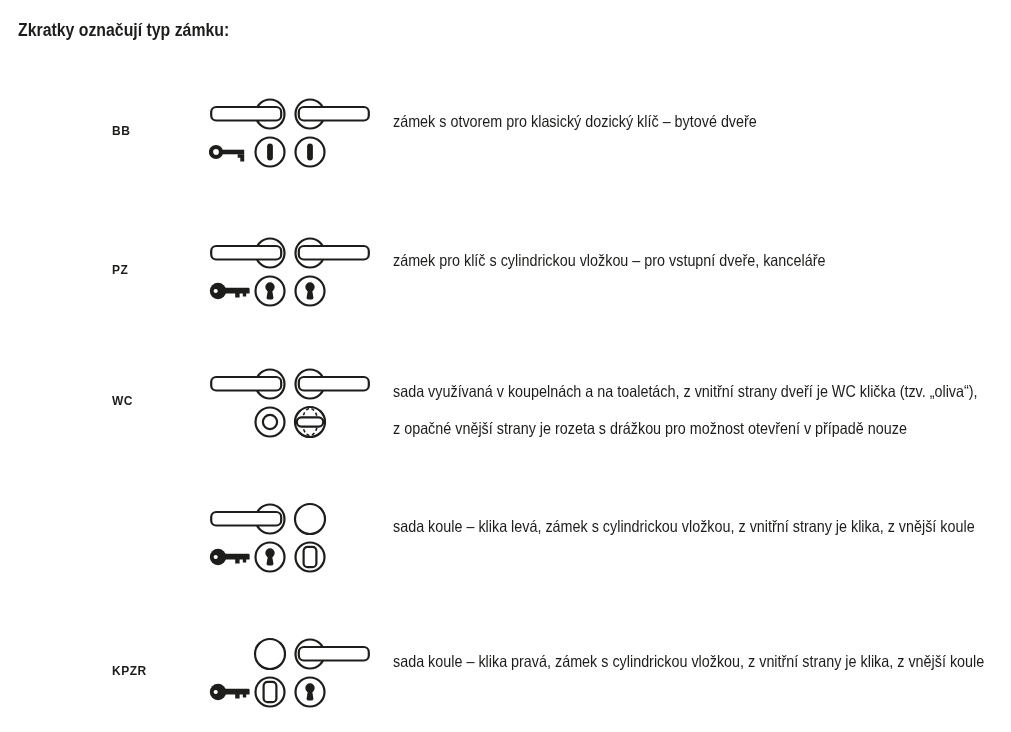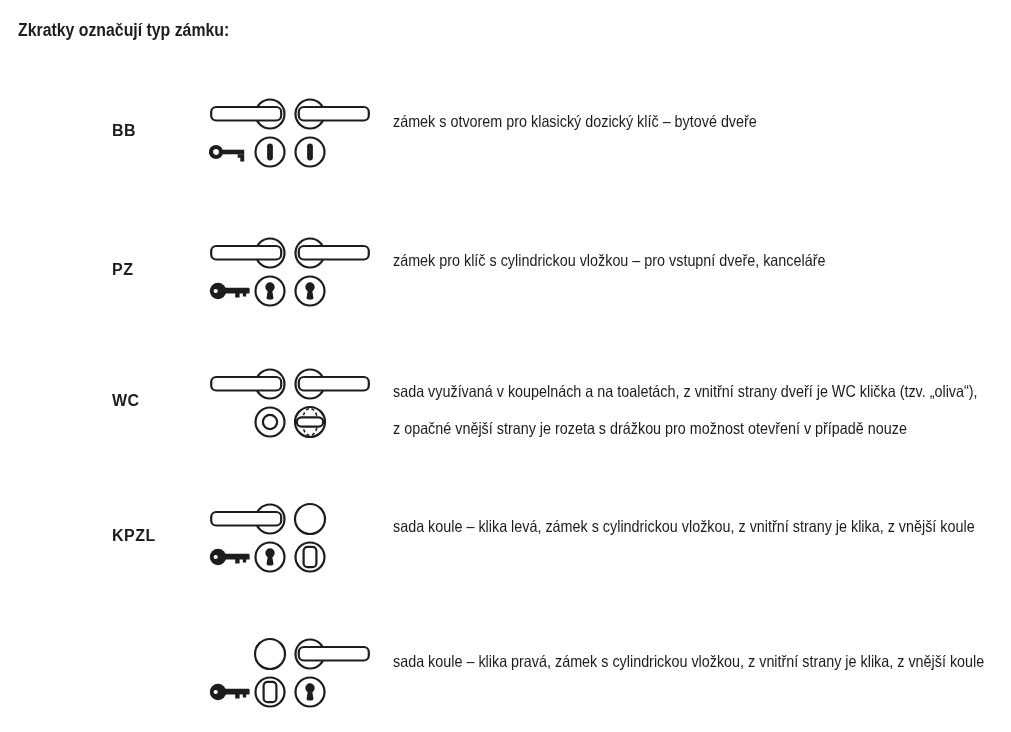--- a/index.html
+++ b/index.html
@@ -12,21 +12,21 @@
   }
   .title {
     position:absolute; left:18px; top:20px;
     font-size:18px; font-weight:bold; white-space:nowrap;
     transform:scaleX(0.88); transform-origin:0 0;
   }
   .row { position:absolute; left:0; width:1011px; height:75px; }
   .code {
     position:absolute; left:112px; top:0; height:68px;
     display:flex; align-items:center;
-    font-size:16px; font-weight:bold; letter-spacing:0.5px;
+    font-size:12px; font-weight:bold; letter-spacing:0.5px;
   }
   .icons { position:absolute; left:205px; top:0; width:175px; height:75px; }
   .icons svg { position:absolute; overflow:visible; color:#1d1d1b; }
   .hL   { left:5px;  top:-1px; width:80px; height:36px; }
   .hR   { left:85px; top:-1px; width:80px; height:36px; }
   .kn1  { left:47px; top:-1px; width:36px; height:36px; }
   .kn2  { left:87px; top:-1px; width:36px; height:36px; }
   .key  { left:4px;  top:43px; width:42px; height:24px; }
   .ros1 { left:47px; top:37px; width:36px; height:36px; }
   .ros2 { left:87px; top:37px; width:36px; height:36px; }
@@ -157,21 +157,20 @@
         <use href="#sym-ros-wc"></use>
       </svg>
   </div>
   <div class="desc">
     <div class="line">sada využívaná v koupelnách a na toaletách, z vnitřní strany dveří je WC klička (tzv. „oliva“),</div>
     <div class="line">z opačné vnější strany je rozeta s drážkou pro možnost otevření v případě nouze</div>
   </div>
 </div>
 
 <div class="row" style="top:502px">
-  <div class="code">KPZL</div>
   <div class="icons">
     <svg class="hL">
         <use href="#sym-handle-left"></use>
       </svg>
     <svg class="kn2">
         <use href="#sym-knob"></use>
       </svg>
     <svg class="key">
         <use href="#sym-key-modern"></use>
       </svg>
@@ -182,20 +181,21 @@
         <use href="#sym-ros-blank"></use>
       </svg>
   </div>
   <div class="desc">
     <div class="line">sada koule – klika levá, zámek s cylindrickou vložkou, z vnitřní strany je klika, z vnější koule</div>
     <div class="line"></div>
   </div>
 </div>
 
 <div class="row" style="top:637px">
+  <div class="code">KPZR</div>
   <div class="icons">
     <svg class="kn1">
         <use href="#sym-knob"></use>
       </svg>
     <svg class="hR">
         <use href="#sym-handle-right"></use>
       </svg>
     <svg class="key">
         <use href="#sym-key-modern"></use>
       </svg>

